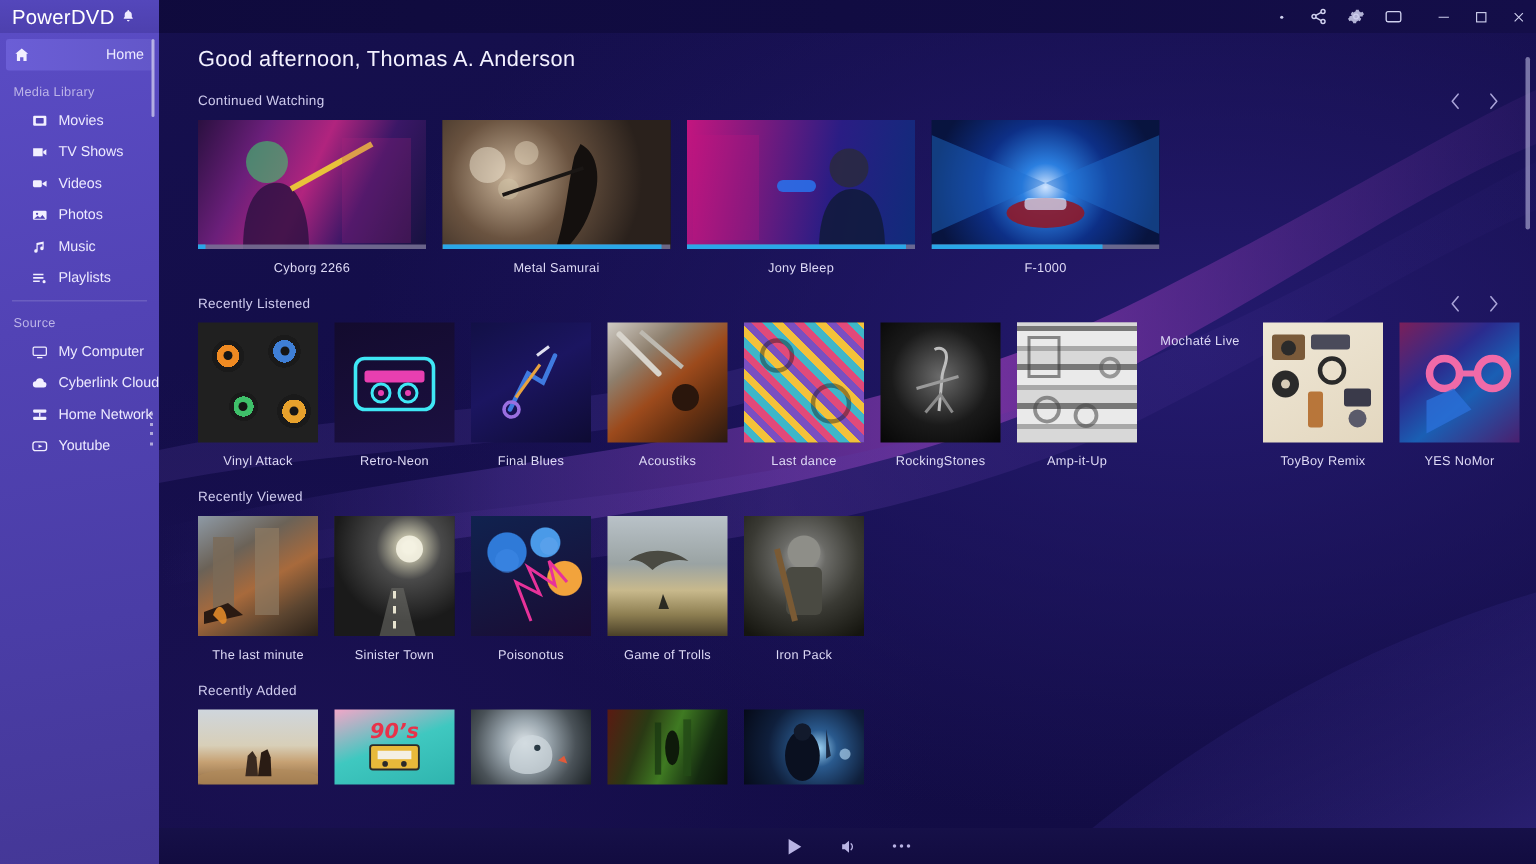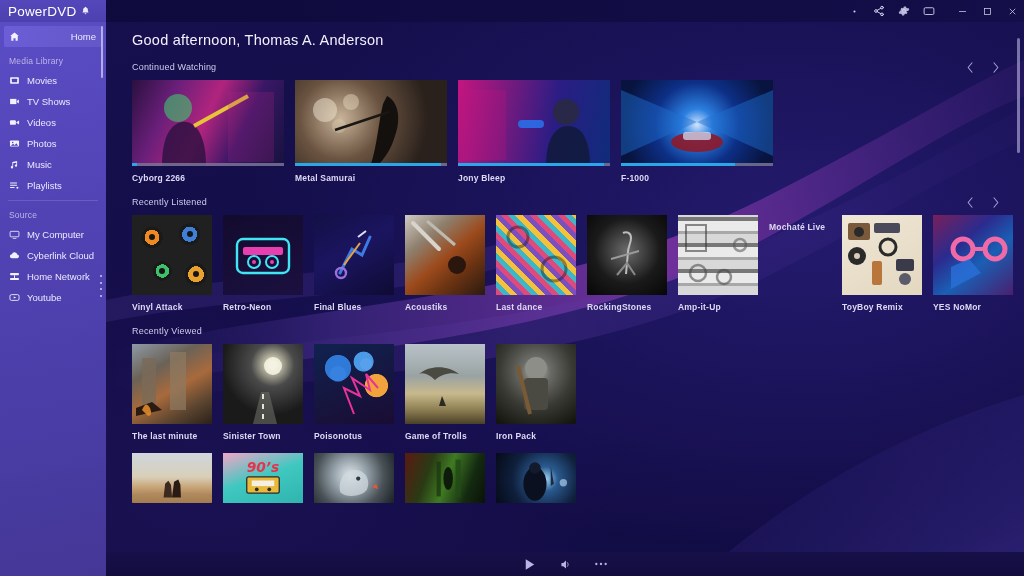--- a/index.html
+++ b/index.html
@@ -32,21 +32,21 @@
   .winctl{ position:absolute; right:6px; top:0; height:22px; display:flex; align-items:center; gap:13px; }
   .winctl .ic{ width:12px; height:12px; display:flex; align-items:center; justify-content:center;
       color:#cfd0ee; cursor:pointer; }
   .winctl .ic svg{ display:block; }
 
   
   .sidebar{ position:absolute; left:0; top:22px; width:106px; height:554px;
     background:linear-gradient(170deg,#5a4cc4 0%,#5243b5 35%,#4a3da6 70%,#443796 100%);
     z-index:30; padding-top:4px; }
   .nav-item{ height:21px; display:flex; align-items:center; gap:7px; padding:0 6px 0 9px;
-    font-size:9.5px; color:#ece9ff; cursor:pointer; white-space:nowrap; }
+    font-size:9.5px; color:#ece9ff; cursor:pointer; white-space:nowrap;margin-left:12px; }
   .nav-item .gi{ width:11px; height:11px; display:flex; align-items:center; justify-content:center;
     color:#f2efff; flex:0 0 11px; }
   .nav-item.active{ background:linear-gradient(90deg,#6b5ed6 0%,#6357c9 100%);
     border-radius:2px; margin:0 4px; padding-left:5px;justify-content:space-between; }
   .group-label{ font-size:8.5px; color:#bdb5e8; padding:9px 0 4px 9px; letter-spacing:.2px; }
   .sep{ height:1px; background:rgba(255,255,255,.14); margin:4px 8px 0 8px; }
   .sb-scroll{ position:absolute; left:101px; top:4px; width:2px; height:52px;
       background:rgba(255,255,255,.55); border-radius:2px; }
   .sb-grip{ position:absolute; left:100px; top:253px; width:4px; height:22px;
       display:flex; flex-direction:column; justify-content:space-between; }
@@ -57,22 +57,22 @@
      overflow:hidden; }
   .greeting{ font-size:14.5px; color:#f3f1ff; padding:10px 0 0 26px; letter-spacing:.25px; font-weight:400;}
   .row{ position:relative; margin-top:12px; }
   .row-head{ display:flex; align-items:center; padding:0 22px 0 26px; height:14px; }
   .row-title{ font-size:9px; color:#cfcbee; letter-spacing:.2px; }
   .row-arrows{ margin-left:auto; display:flex; gap:12px; }
   .arw{ width:13px; height:13px; color:#a9a3d8; display:flex; align-items:center; justify-content:center; cursor:pointer; }
   .tiles{ display:flex; padding-left:26px; margin-top:6px; }
   .tile{ cursor:pointer; }
   .thumb{ position:relative; overflow:hidden; background:#221a55; }
-  .cap{ font-size:8.5px; color:#dedaf6; margin-top:7px; letter-spacing:.2px;
-        white-space:nowrap; overflow:hidden; text-overflow:ellipsis;font-weight:bold; }
+  .cap{ text-align:center; font-size:8.5px; color:#dedaf6; margin-top:7px; letter-spacing:.2px;
+        white-space:nowrap; overflow:hidden; text-overflow:ellipsis; }
   .pbar{ position:absolute; left:0; right:0; bottom:0; height:3px; background:rgba(120,115,150,.85); }
   .pbar i{ display:block; height:100%; background:#2aa7e8; }
 
   
   .row-wide .tile{ width:152px; margin-right:11px; }
   .row-wide .thumb{ width:152px; height:86px; }
   
   .row-sq .tile{ width:80px; margin-right:11px; }
   .row-sq .thumb{ width:80px; height:80px; }
 
@@ -536,20 +536,23 @@
                   <circle cx="40" cy="24" r="11" fill="#8e8e88"></circle>
                   <rect x="28" y="34" width="24" height="32" rx="4" fill="#4a4a42"></rect>
                   <path d="M22 22 L34 70" stroke="#7a5a34" stroke-width="4"></path>
                 </svg>  
               </div>  
               <div class="cap">Iron Pack</div>
             </div>  
           </div>
         </div>
         <div class="row row-wide">  
+          <div class="row-head">    
+            <span class="row-title">Recently Added</span>  
+          </div>  
           <div class="tiles">
             <div class="tile" style="width:80px">  
               <div class="thumb" style="background:linear-gradient(180deg,#cfd6dd 0%,#d8cfb8 48%,#c6a173 70%,#8e6a44 100%);width:80px;height:50px;">
                 <svg viewBox="0 0 152 86" style="position:absolute;inset:0;width:100%;height:100%">
                   <ellipse cx="76" cy="84" rx="80" ry="14" fill="#b08a5a" opacity=".6"></ellipse>
                   <path d="M60 80 l3 -26 l6 -6 l5 8 l2 24z" fill="#3a2a20"></path>
                   <path d="M76 80 l4 -30 l8 -4 l4 10 l1 24z" fill="#2a1c14"></path>
                 </svg>  
               </div>
             </div>

